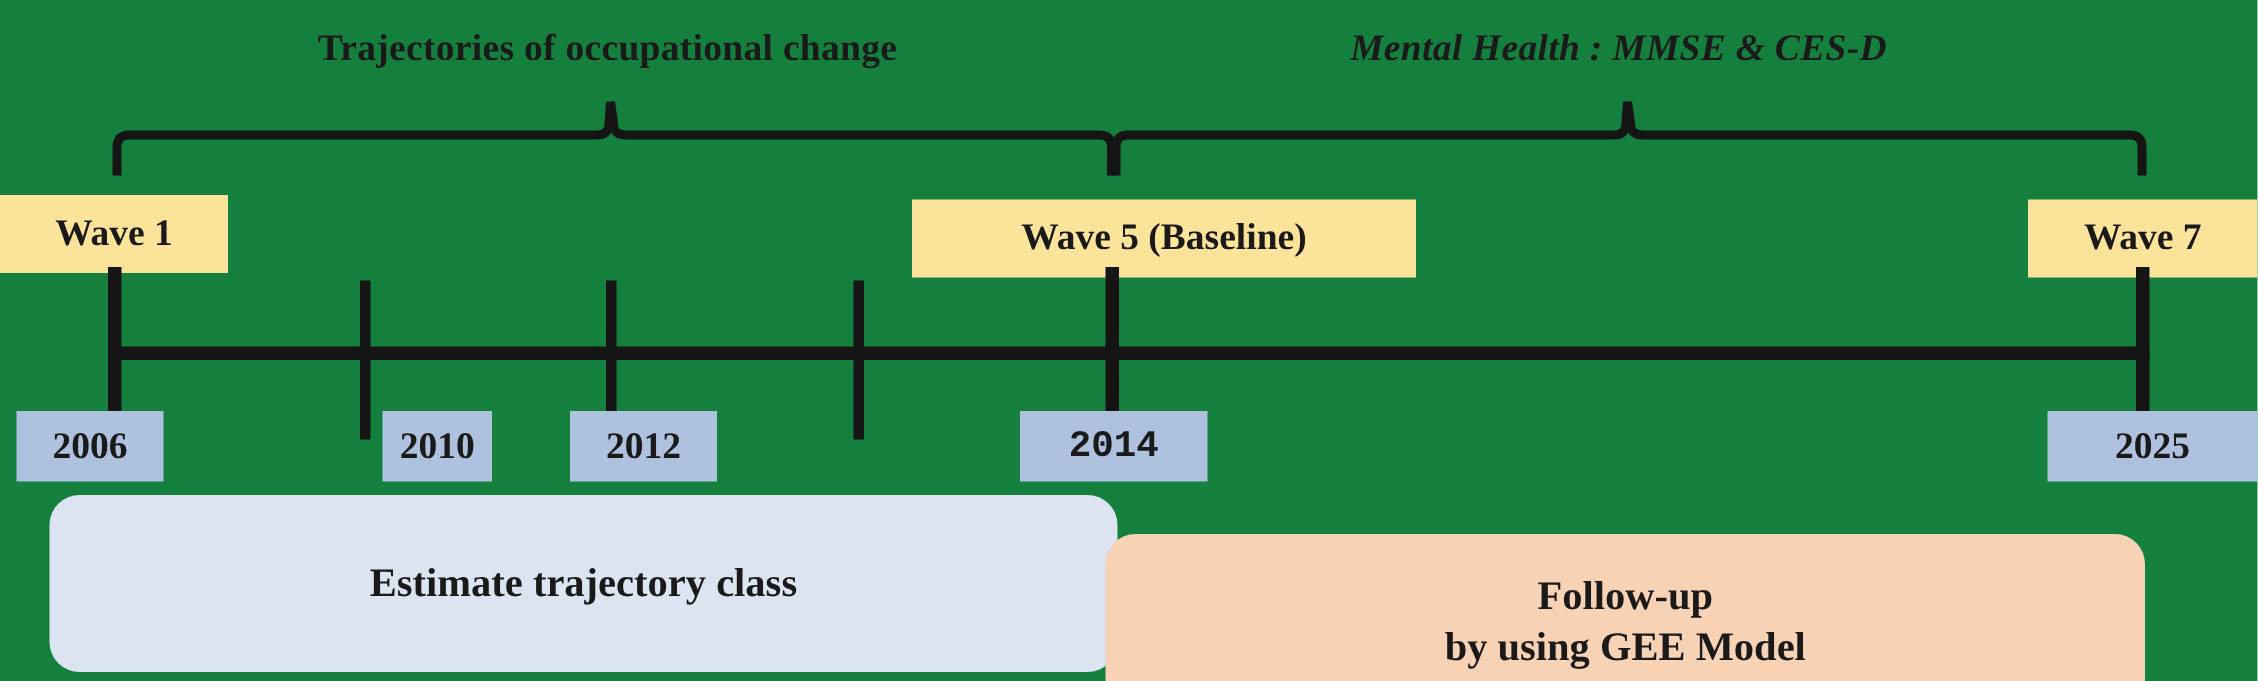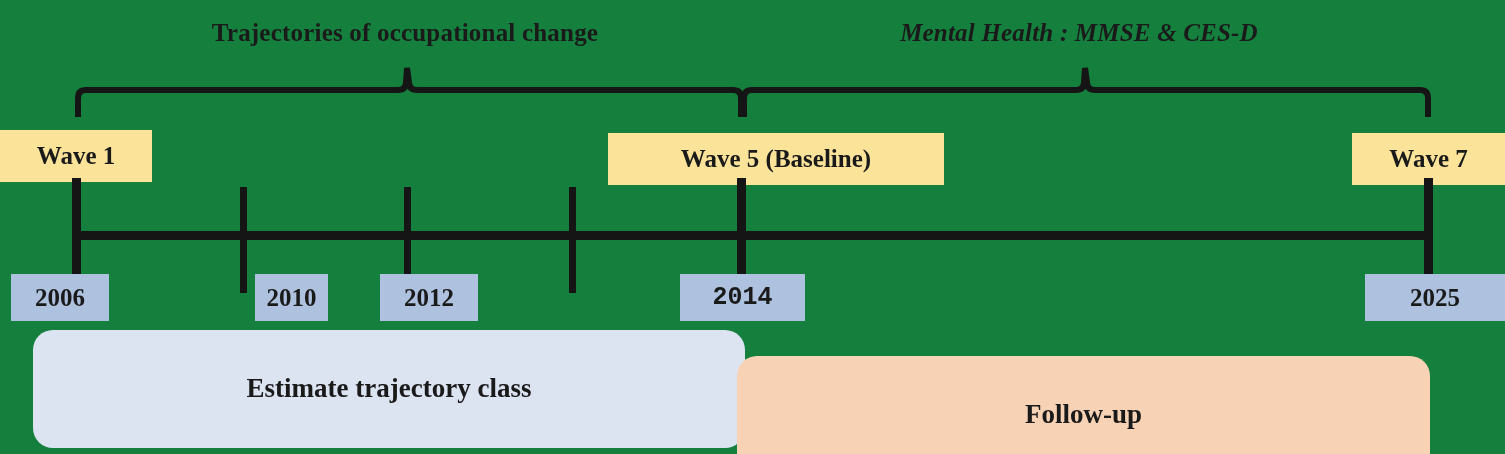--- a/index.html
+++ b/index.html
@@ -120,16 +120,16 @@
   <div class="box year-box" style="left:255px; width:73px;">2010</div>
   <div class="box year-box" style="left:380px; width:98px;text-align:right;">2012</div>
   <div class="box year-box" style="left:680px; width:125px;font-family:Liberation Mono, monospace;">2014</div>
   <div class="box year-box" style="left:1365px; width:140px;">2025</div>
 
   <div class="box stage-box" id="stage-left">
     <span><span>Estimate trajectory class</span><br></span>
   </div>
 
   <div class="box stage-box" id="stage-right">
-    <span><span>Follow-up</span><br></span>
+    <span><span>Follow-up</span><br><span>by using GEE Model</span></span>
   </div>
 
 </div>
 
 </body></html>

